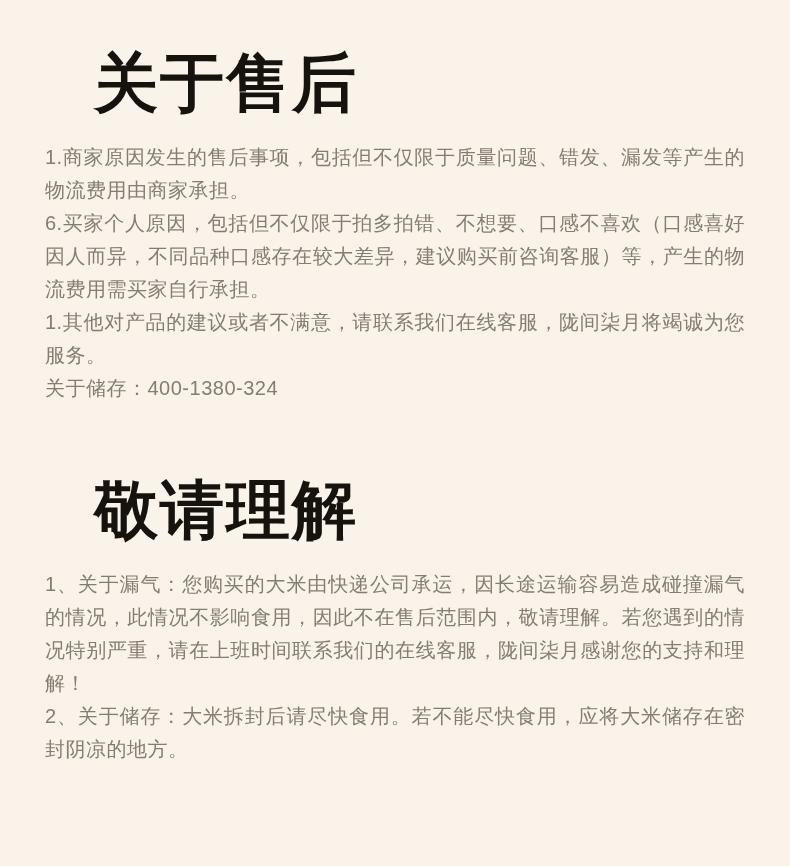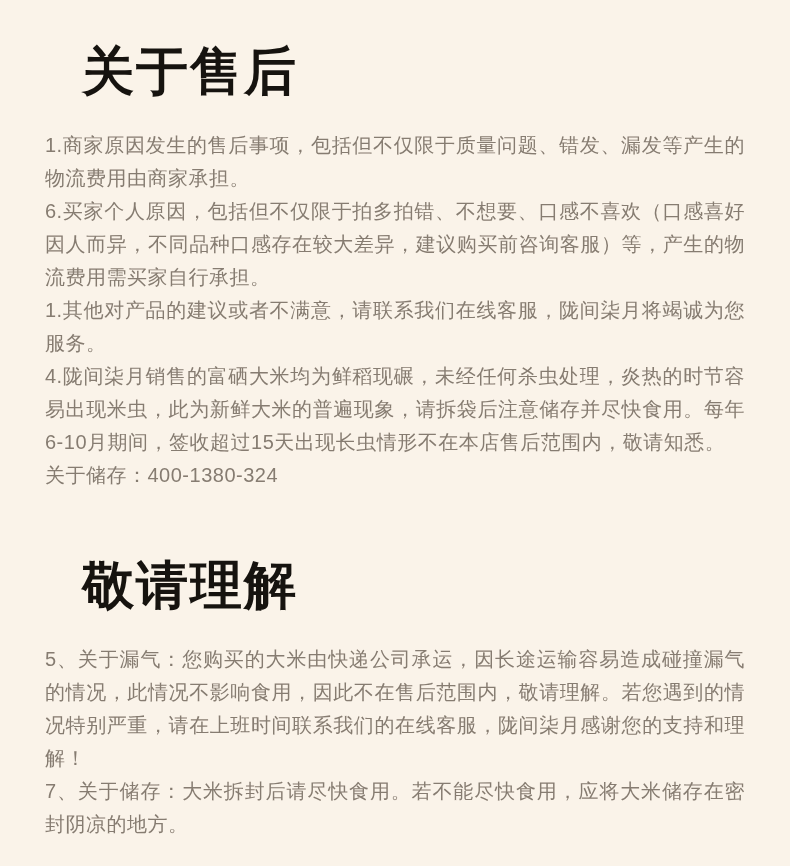--- a/index.html
+++ b/index.html
@@ -12,23 +12,23 @@
   }
   .page {
     position: relative;
     width: 790px;
     height: 866px;
     background: #faf3e9;
     overflow: hidden;
     box-sizing: border-box;
   }
   .section-title {
-    margin: 4px;
+    margin: 16px;
     padding-left: 78px;
-    font-size: 52px;
+    font-size: 64px;
     line-height: 54px;
     font-weight: 900;
     color: #16130f;
     letter-spacing: 2px;
     font-family: "Liberation Sans", sans-serif;
   }
   .title-after-sales {
     padding-top: 40px;
   }
   .title-warm-tips {
@@ -55,29 +55,28 @@
 
 <div class="page">
 
   <section>
     <h1 class="section-title title-after-sales">关于售后</h1>
 
     <div class="text-block">
       <p>1.商家原因发生的售后事项，包括但不仅限于质量问题、错发、漏发等产生的物流费用由商家承担。</p>
       <p>6.买家个人原因，包括但不仅限于拍多拍错、不想要、口感不喜欢（口感喜好因人而异，不同品种口感存在较大差异，建议购买前咨询客服）等，产生的物流费用需买家自行承担。</p>
       <p>1.其他对产品的建议或者不满意，请联系我们在线客服，陇间柒月将竭诚为您服务。</p>
-      <p>4.陇间柒月销售的富硒大米均为鲜稻现碾，未经任何杀虫处理，炎热的时节容易出现米虫，此为新鲜大米的普遍现象，请拆袋后注意储存并尽快食用。每年6-10月期间，签收超过15天出现长虫情形不在本店售后范围内，敬请知悉。</p>
       <p class="hotline">
         <span>关于储存：</span><span>400-1380-324</span>
       </p>
     </div>
   </section>
 
   <section>
     <h1 class="section-title title-warm-tips">敬请理解</h1>
 
     <div class="text-block">
-      <p>5、关于漏气：您购买的大米由快递公司承运，因长途运输容易造成碰撞漏气的情况，此情况不影响食用，因此不在售后范围内，敬请理解。若您遇到的情况特别严重，请在上班时间联系我们的在线客服，陇间柒月感谢您的支持和理解！</p>
-      <p>7、关于储存：大米拆封后请尽快食用。若不能尽快食用，应将大米储存在密封阴凉的地方。</p>
+      <p>1、关于漏气：您购买的大米由快递公司承运，因长途运输容易造成碰撞漏气的情况，此情况不影响食用，因此不在售后范围内，敬请理解。若您遇到的情况特别严重，请在上班时间联系我们的在线客服，陇间柒月感谢您的支持和理解！</p>
+      <p>2、关于储存：大米拆封后请尽快食用。若不能尽快食用，应将大米储存在密封阴凉的地方。</p>
     </div>
   </section>
 
 </div>
 
 </body></html>

